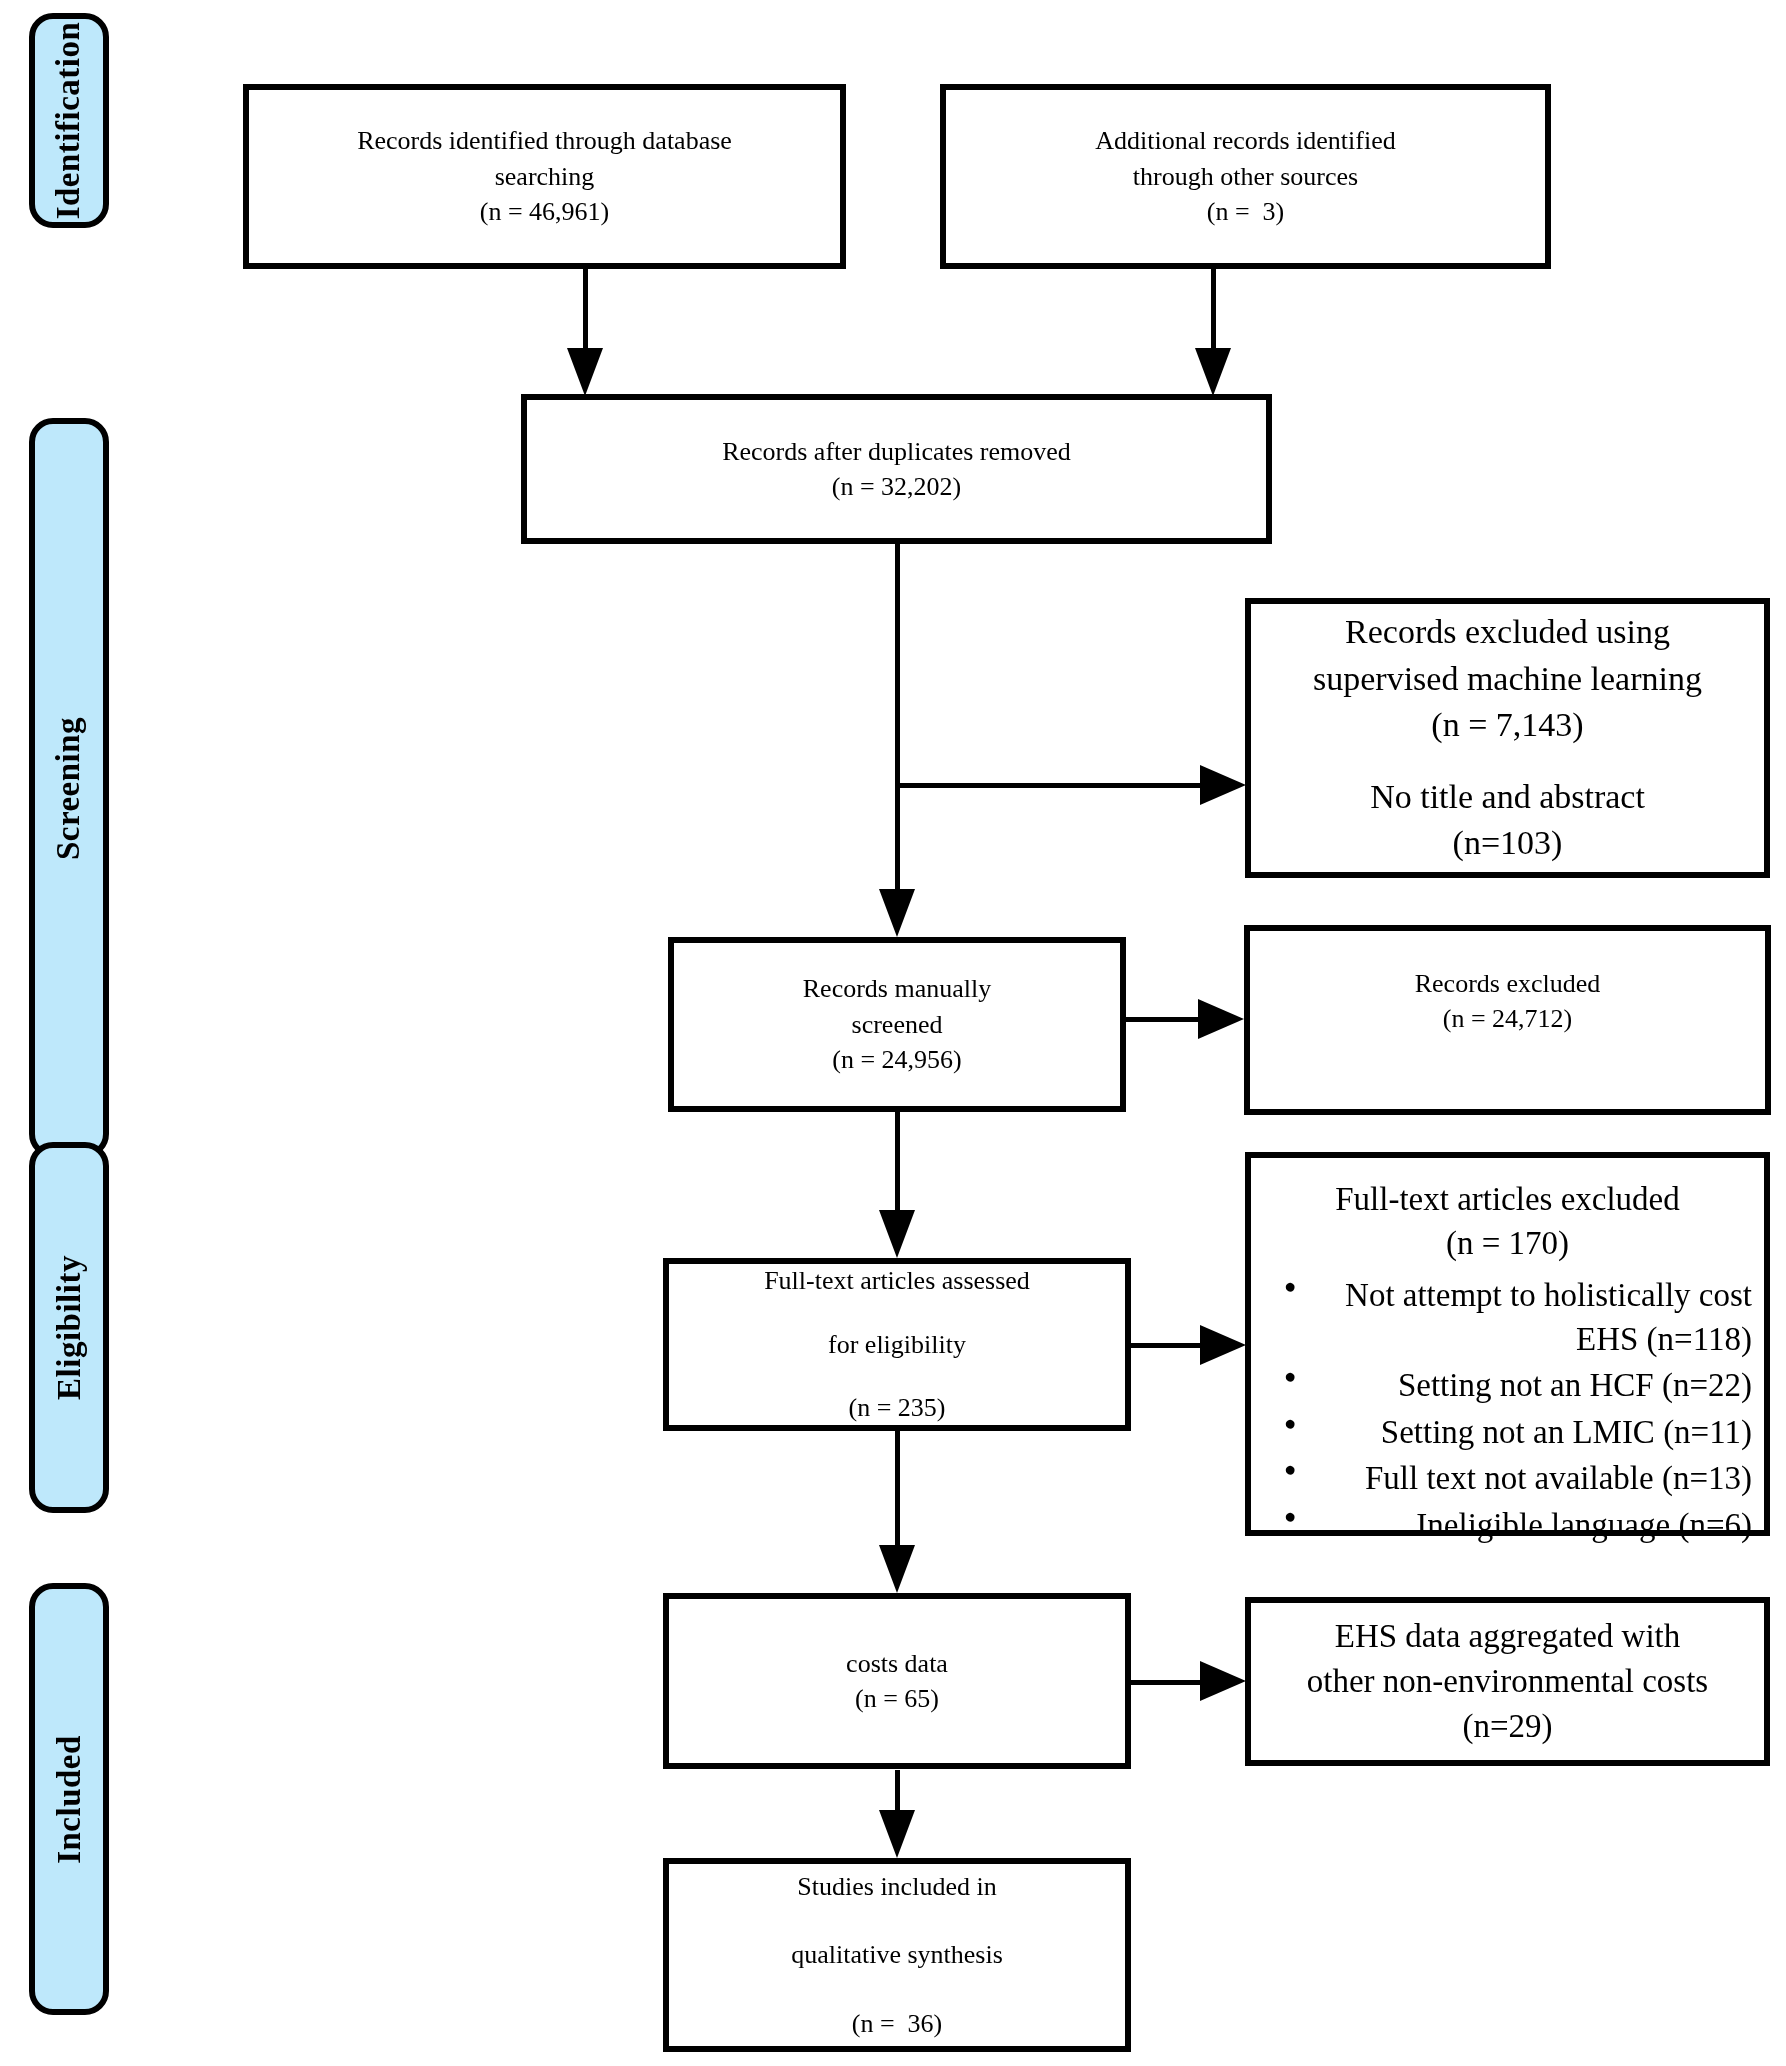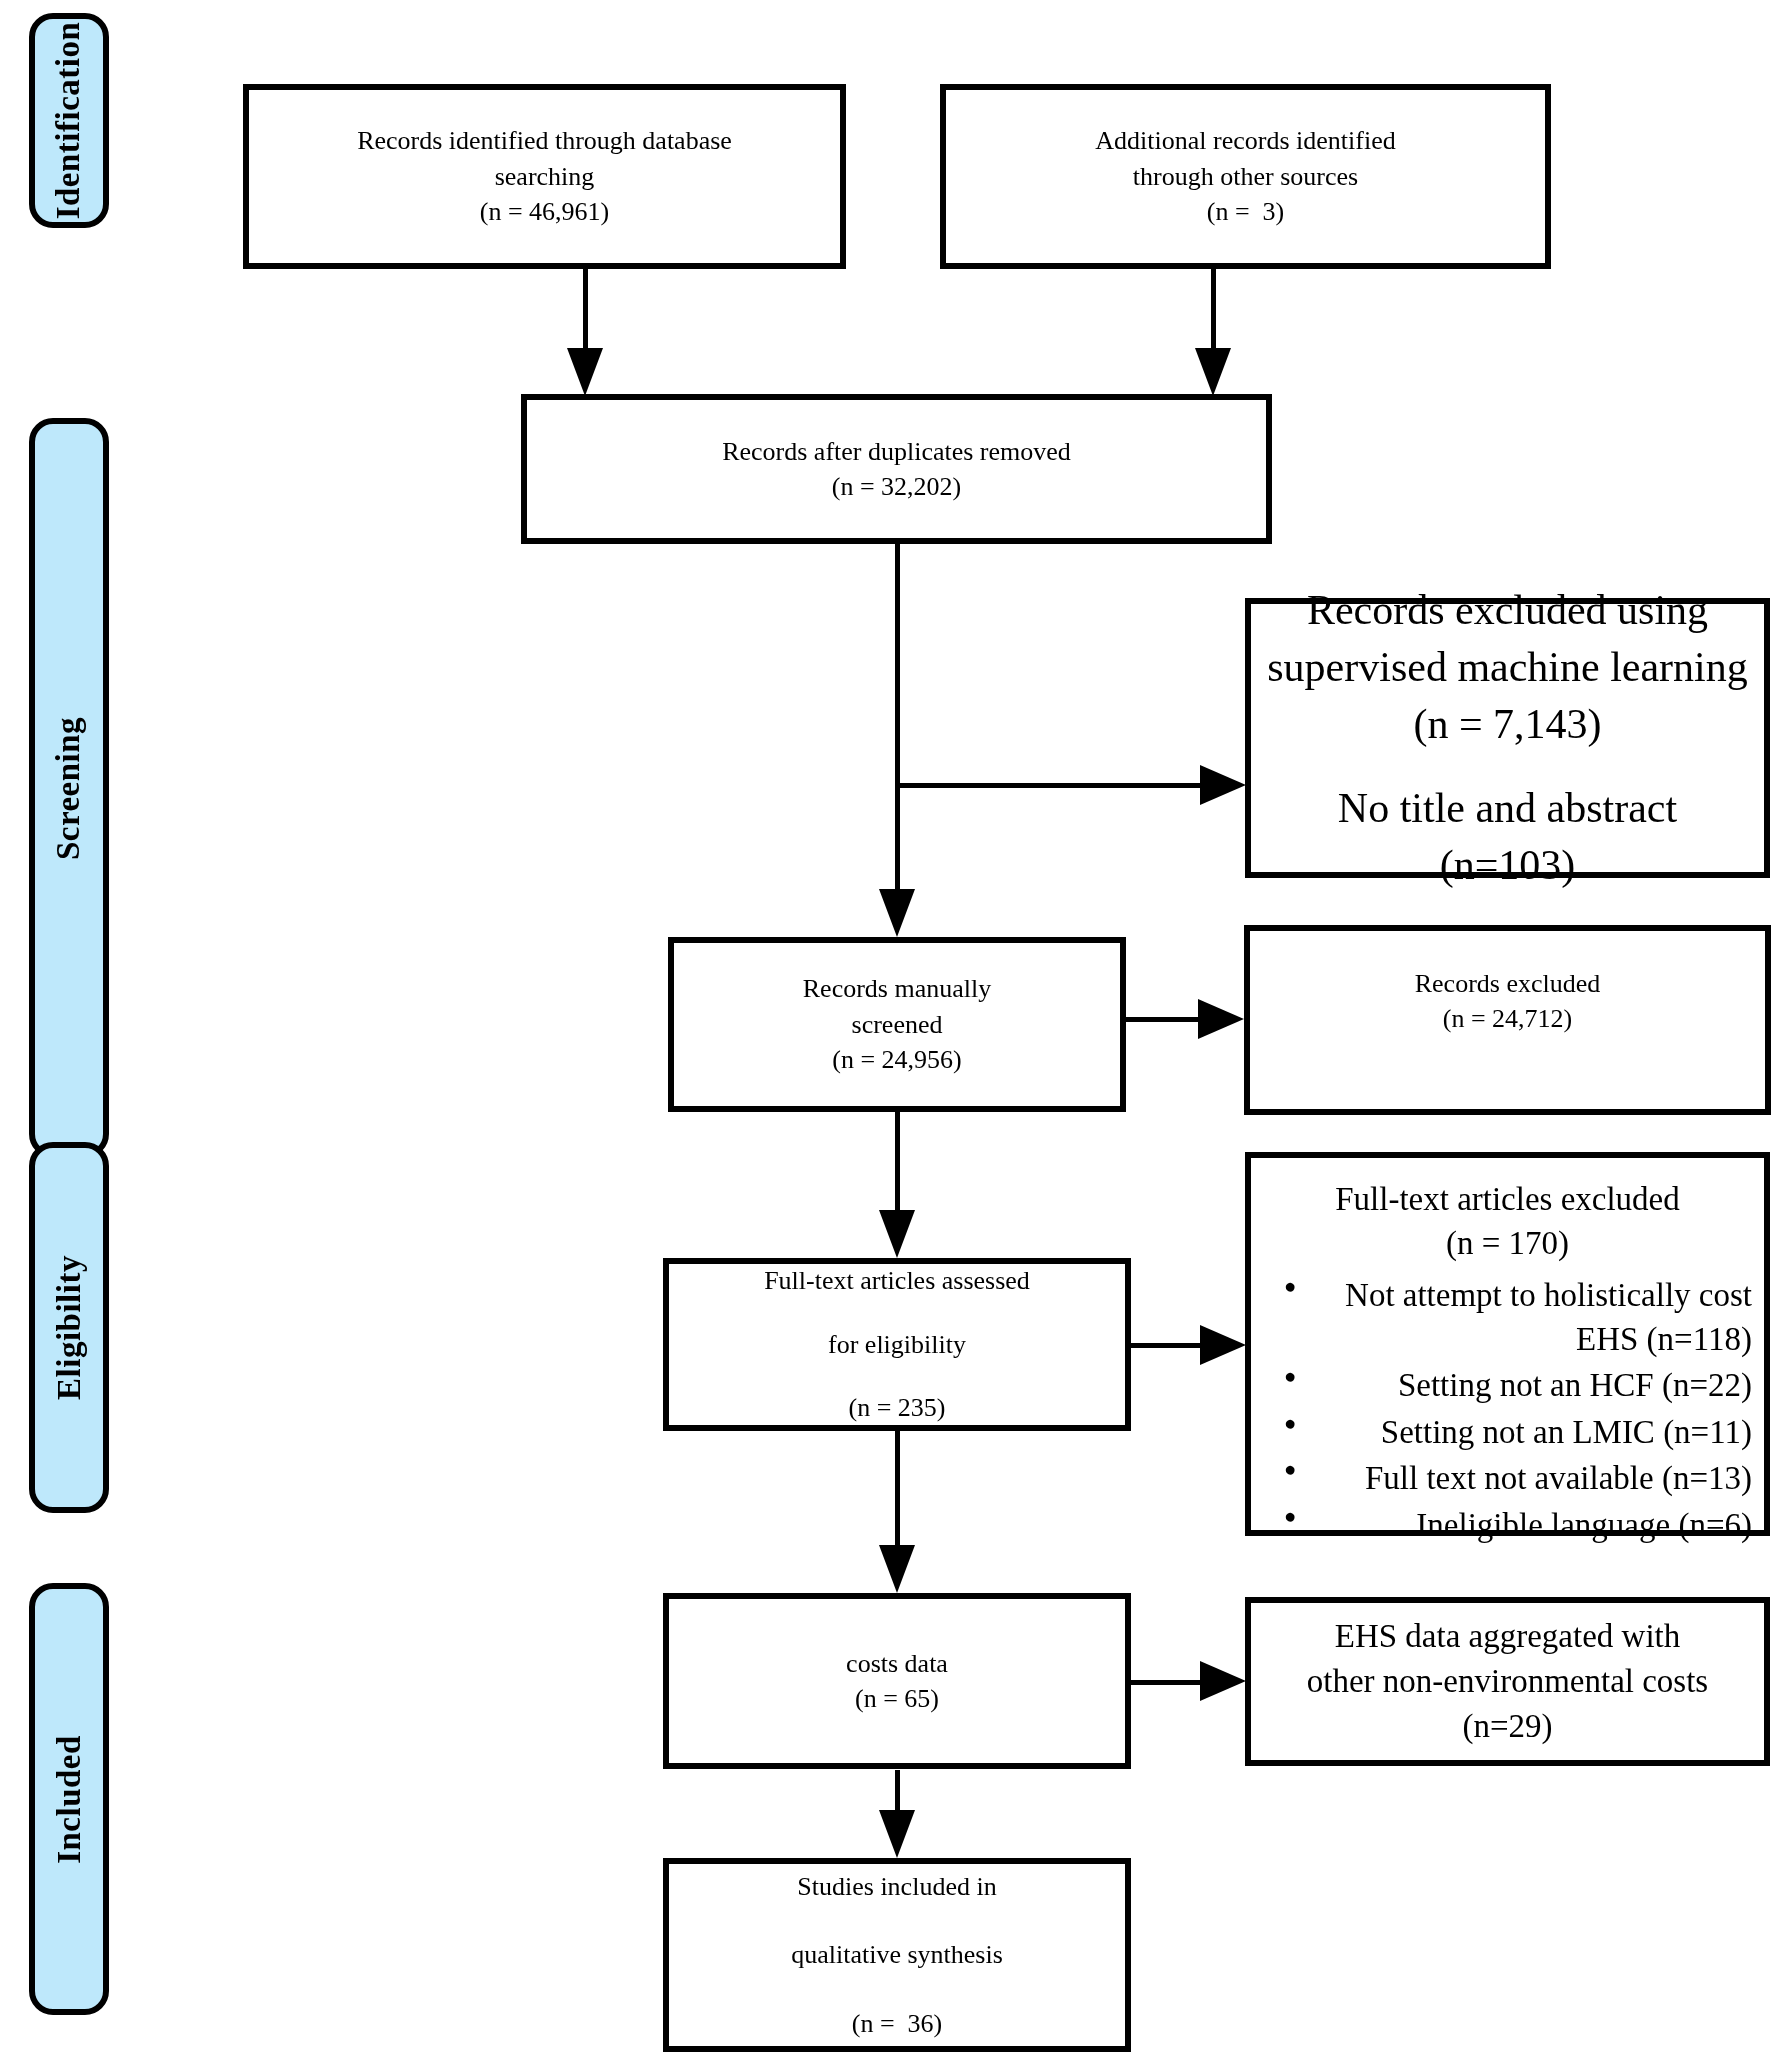--- a/index.html
+++ b/index.html
@@ -104,21 +104,21 @@
     <div class="bline">Additional records identified</div>
     <div class="bline">through other sources</div>
     <div class="bline">(n =  3)</div>
   </div>
 
   <div class="box" style="left:521px;top:394px;width:751px;height:150px;">
     <div class="bline">Records after duplicates removed</div>
     <div class="bline">(n = 32,202)</div>
   </div>
 
-  <div class="box" style="left:1245px;top:598px;width:525px;height:280px;font-size:42px;">
+  <div class="box" style="left:1245px;top:598px;width:525px;height:280px;font-size:34px;">
     <div class="group">
       <div class="bline">Records excluded using</div>
       <div class="bline">supervised machine learning</div>
       <div class="bline">(n = 7,143)</div>
     </div>
     <div class="group">
       <div class="bline">No title and abstract</div>
       <div class="bline">(n=103)</div>
     </div>
   </div>

